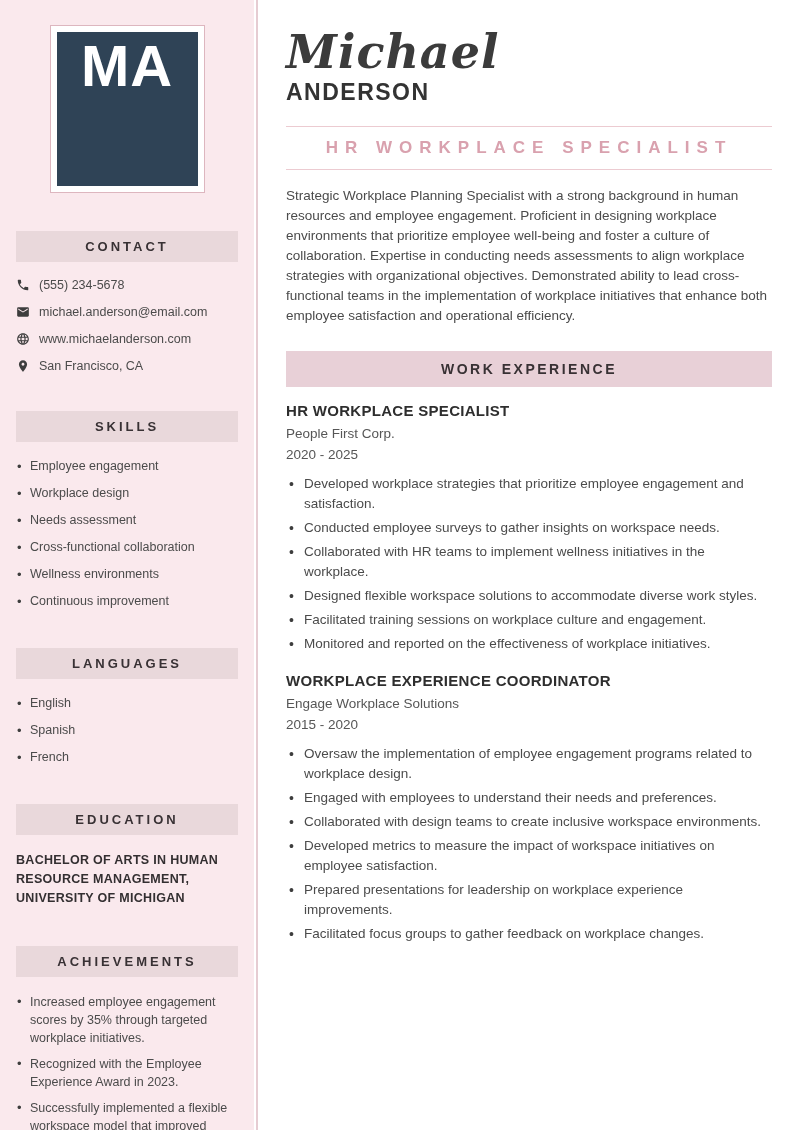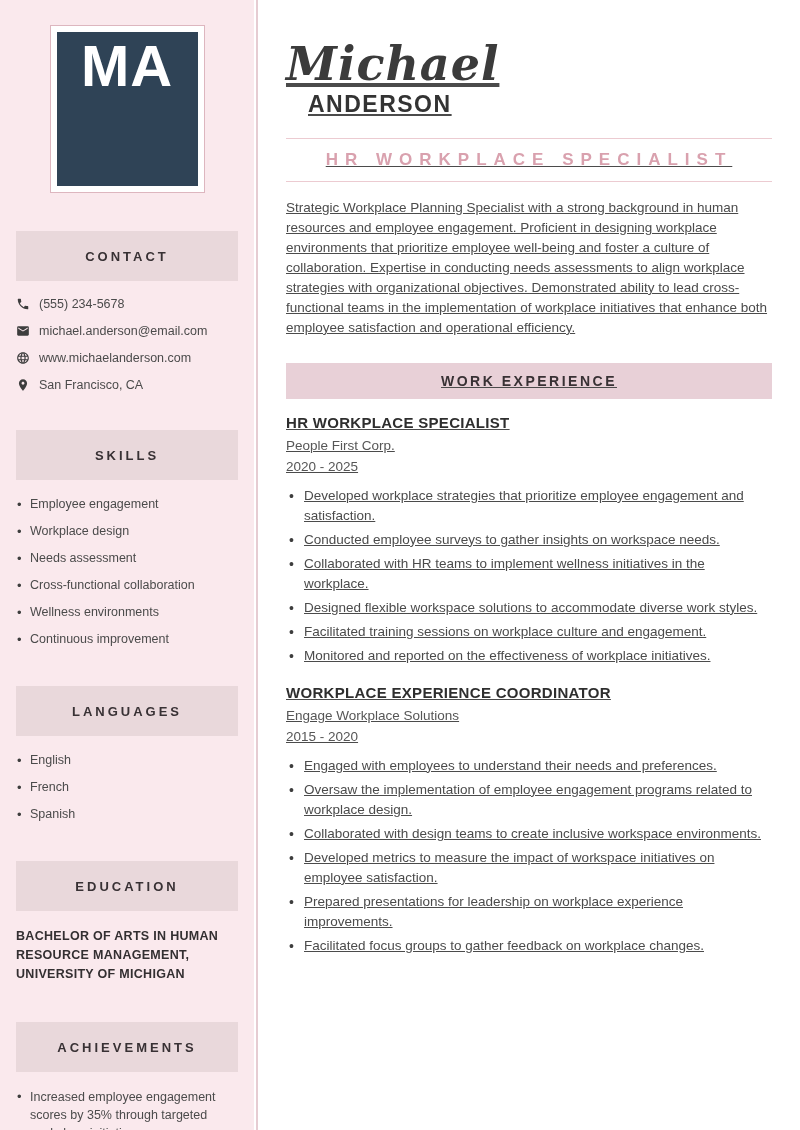--- a/index.html
+++ b/index.html
@@ -34,21 +34,21 @@
   .avatar-box {
     width: 141px; height: 154px;
     background: var(--avatar-bg, #2f4356);
     display: flex; justify-content: center;
   }
   .avatar-box span {
     color: #ffffff; font-size: 58px; font-weight: 600; letter-spacing: 1px;
   }
   .side-band {
     margin-top: 38px;
-    height: 50px;
+    height: 31px;
     background: var(--sidebar-band-bg, #e9d8db);
     display: flex; align-items: center; justify-content: center;
     font-size: 13px; font-weight: bold; letter-spacing: 3px;
     color: var(--band-text, #383134);
   }
   .contact-list { margin-top: 16px; }
   .contact-row {
     display: flex; align-items: center;
     margin-bottom: 13px;
     font-size: 12.5px; color: var(--body-text, #4b4b4b);
@@ -67,34 +67,33 @@
   }
   .edu-degree {
     margin-top: 16px;
     font-size: 12.5px; font-weight: bold; letter-spacing: 0.3px;
     line-height: 19px; color: #332f31;
   }
   .ach-list li { line-height: 18px; margin-bottom: 8px; }
 
   
   .main {
-    position: absolute; left: 286px; top: 12px;
+    position: absolute; left: 286px; top: 0;
     width: 486px;
-    text-decoration: underline;
   }
   .name-script {
     margin-top: 26px;
     font-family: "DejaVu Serif", serif;
     font-style: italic; font-weight: 600;
     font-size: 46px; line-height: 1.15;
     color: #3b3b3b; letter-spacing: 1px;
   }
   .name-last {
     font-size: 23px; font-weight: bold; letter-spacing: 1.5px;
-    color: #333333; margin-top: 0px; margin-left: 22px;
+    color: #333333; margin-top: 0px;
   }
   .pink-rule { border: none; border-top: 1px solid var(--rule-pink, #eccbd1); }
   .rule-top { margin-top: 20px; }
   .main-title {
     text-align: center;
     font-size: 17px; font-weight: 600; letter-spacing: 7px;
     color: var(--accent-pink, #d9a1ae);
     margin: 11px 0;
   }
   .summary {
@@ -175,22 +174,22 @@
       <li>Workplace design</li>
       <li>Needs assessment</li>
       <li>Cross-functional collaboration</li>
       <li>Wellness environments</li>
       <li>Continuous improvement</li>
     </ul>
 
   <div class="side-band">LANGUAGES</div>
   <ul class="side-list">
       <li>English</li>
+      <li>Spanish</li>
       <li>French</li>
-      <li>Spanish</li>
     </ul>
 
   <div class="side-band">EDUCATION</div>
   <div class="edu-degree">BACHELOR OF ARTS IN HUMAN RESOURCE MANAGEMENT, UNIVERSITY OF MICHIGAN</div>
 
   <div class="side-band">ACHIEVEMENTS</div>
   <ul class="side-list ach-list">
       <li>Increased employee engagement scores by 35% through targeted workplace initiatives.</li>
       <li>Recognized with the Employee Experience Award in 2023.</li>
       <li>Successfully implemented a flexible workspace model that improved retention rates.</li>
@@ -225,22 +224,22 @@
         <li>Facilitated training sessions on workplace culture and engagement.</li>
         <li>Monitored and reported on the effectiveness of workplace initiatives.</li>
       </ul>
   </section>
 
   <section class="job">
     <div class="job-title">WORKPLACE EXPERIENCE COORDINATOR</div>
     <div class="job-company">Engage Workplace Solutions</div>
     <div class="job-dates">2015 - 2020</div>
     <ul class="job-bullets">
+        <li>Oversaw the implementation of employee engagement programs related to workplace design.</li>
         <li>Engaged with employees to understand their needs and preferences.</li>
-        <li>Oversaw the implementation of employee engagement programs related to workplace design.</li>
         <li>Collaborated with design teams to create inclusive workspace environments.</li>
         <li>Developed metrics to measure the impact of workspace initiatives on employee satisfaction.</li>
         <li>Prepared presentations for leadership on workplace experience improvements.</li>
         <li>Facilitated focus groups to gather feedback on workplace changes.</li>
       </ul>
   </section>
 
 </main>
 
 </body></html>

